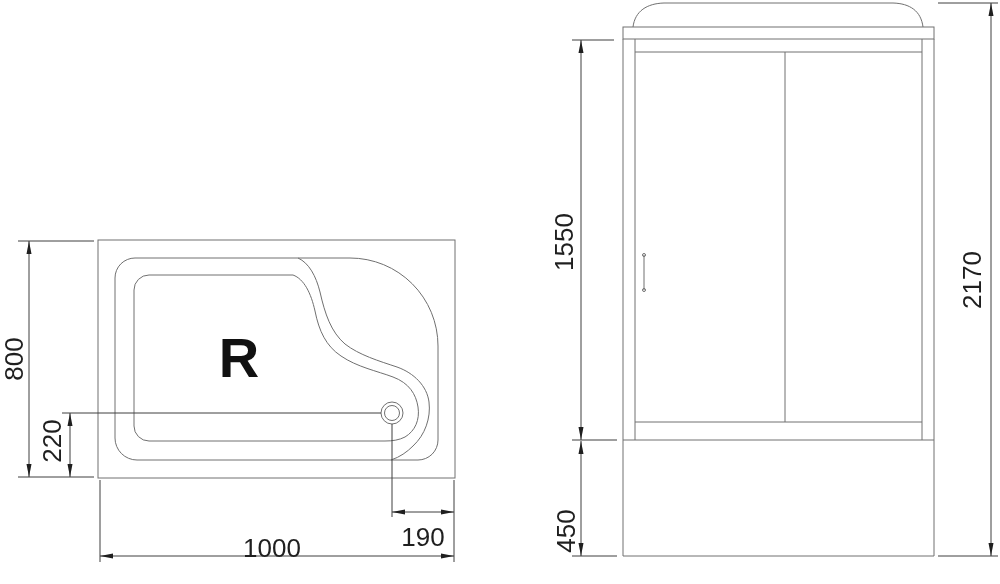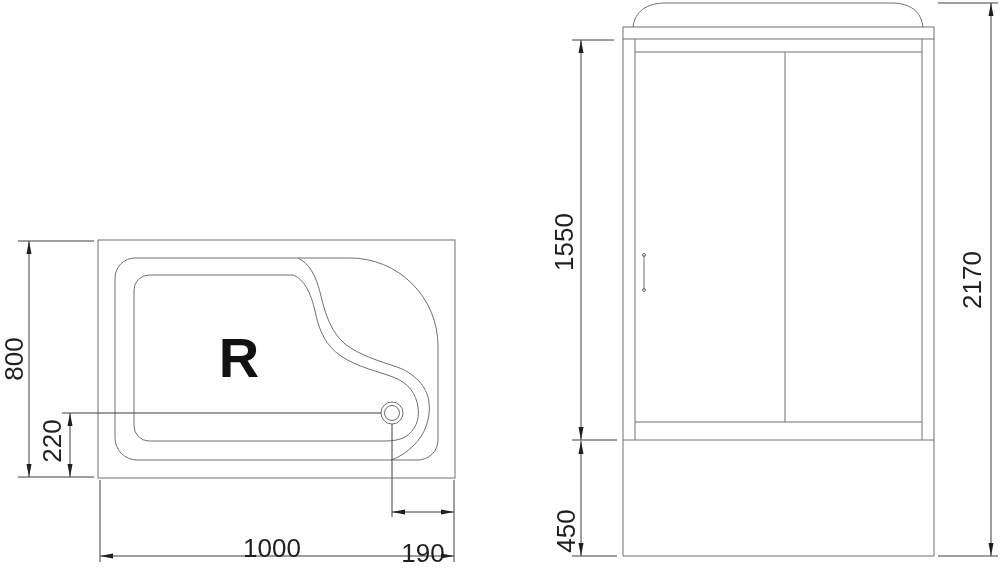--- a/index.html
+++ b/index.html
@@ -126,21 +126,21 @@
   </svg>
 
   <div class="tray-letter" style="left:239px; top:358px;">R</div>
 
   <div class="dim-label rot" style="left:14px; top:359px;">800</div>
 
   <div class="dim-label rot" style="left:52px; top:441px;">220</div>
 
   <div class="dim-label" style="left:272px; top:548px;">1000</div>
 
-  <div class="dim-label" style="left:423px; top:537px;margin-top:16px;">190</div>
+  <div class="dim-label" style="left:423px; top:537px;">190</div>
 
   <div class="dim-label rot" style="left:564px; top:242px;">1550</div>
 
   <div class="dim-label rot" style="left:566px; top:531px;">450</div>
 
   <div class="dim-label rot" style="left:972px; top:280px;">2170</div>
 
 </div>
 
 </body></html>

